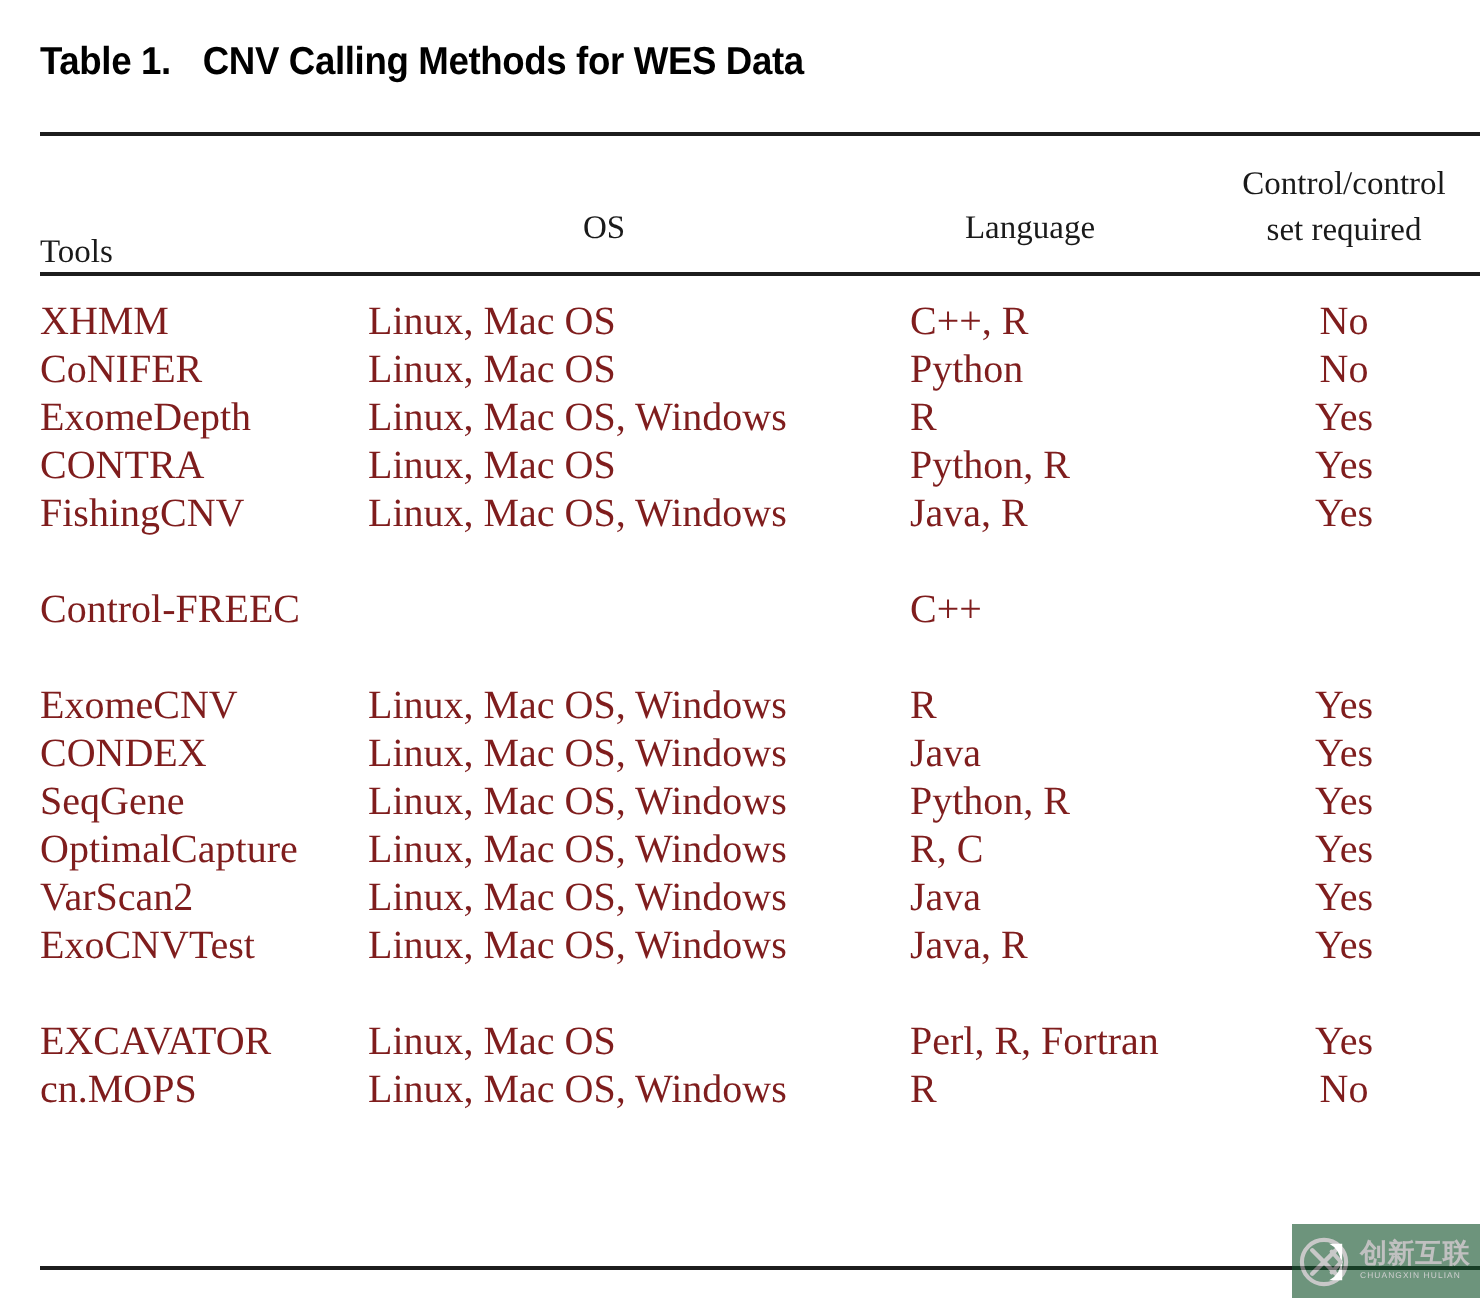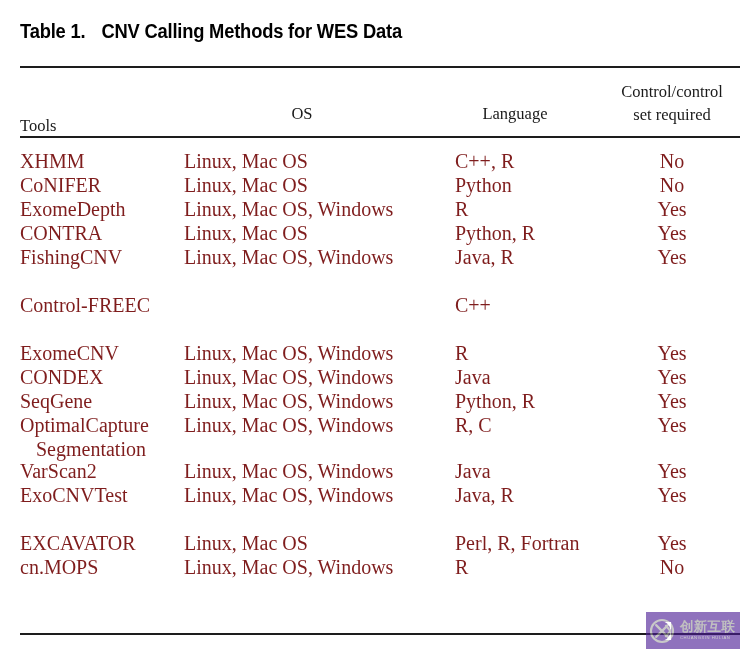--- a/index.html
+++ b/index.html
@@ -119,21 +119,21 @@
   .watermark {
     position: absolute;
     left: 646px;
     top: 612px;
     width: 94px;
     height: 37px;
     display: flex;
     align-items: center;
     gap: 5px;
     opacity: 0.62;
-    background: #4c1d95;
+    background: #14532d;
     padding: 2px 3px;
     box-sizing: border-box;
   }
   .wm-logo {
     width: 26px;
     height: 26px;
     flex: 0 0 26px;
   }
   .wm-text {
     display: flex;
@@ -232,23 +232,20 @@
         <div class="cell c-tool">SeqGene</div>
         <div class="cell c-os">Linux, Mac OS, Windows</div>
         <div class="cell c-lang">Python, R</div>
         <div class="cell c-ctrl">Yes</div>
       </div>
       <div class="row">
         <div class="cell c-tool">OptimalCapture</div>
         <div class="cell c-os">Linux, Mac OS, Windows</div>
         <div class="cell c-lang">R, C</div>
         <div class="cell c-ctrl">Yes</div>
-      </div>
-      <div class="row cont">
-        <div class="cell c-tool-indent">Segmentation</div>
       </div>
       <div class="row">
         <div class="cell c-tool">VarScan2</div>
         <div class="cell c-os">Linux, Mac OS, Windows</div>
         <div class="cell c-lang">Java</div>
         <div class="cell c-ctrl">Yes</div>
       </div>
       <div class="row">
         <div class="cell c-tool">ExoCNVTest</div>
         <div class="cell c-os">Linux, Mac OS, Windows</div>

